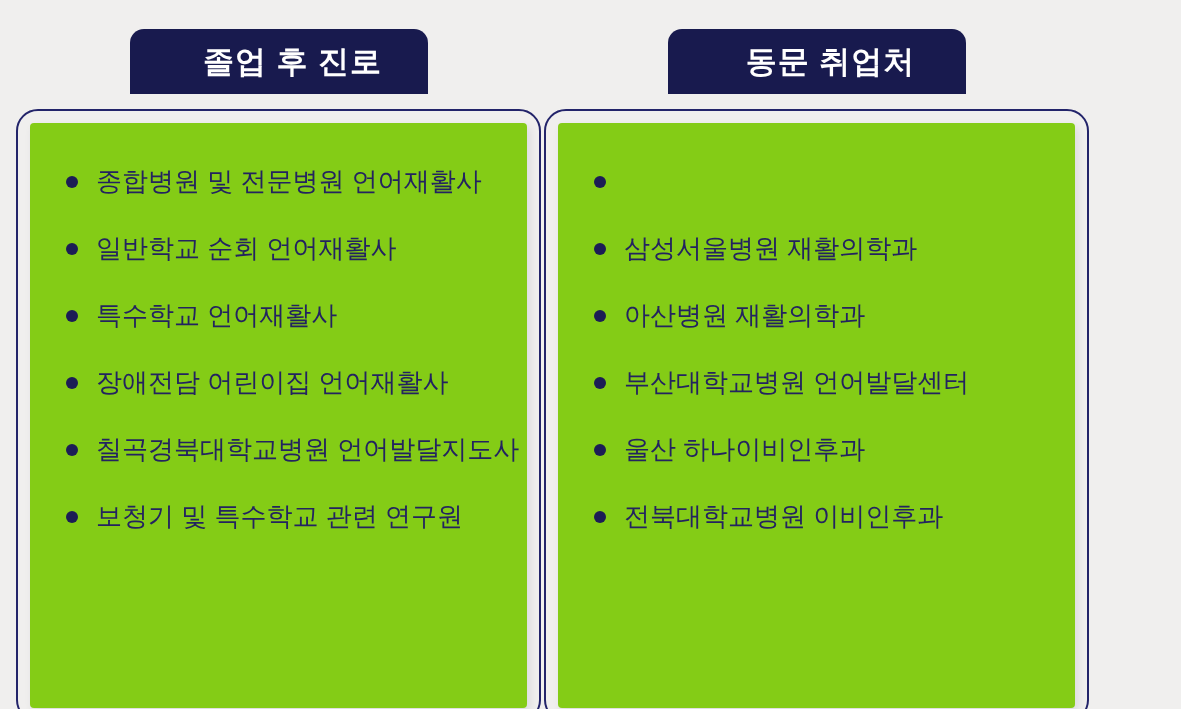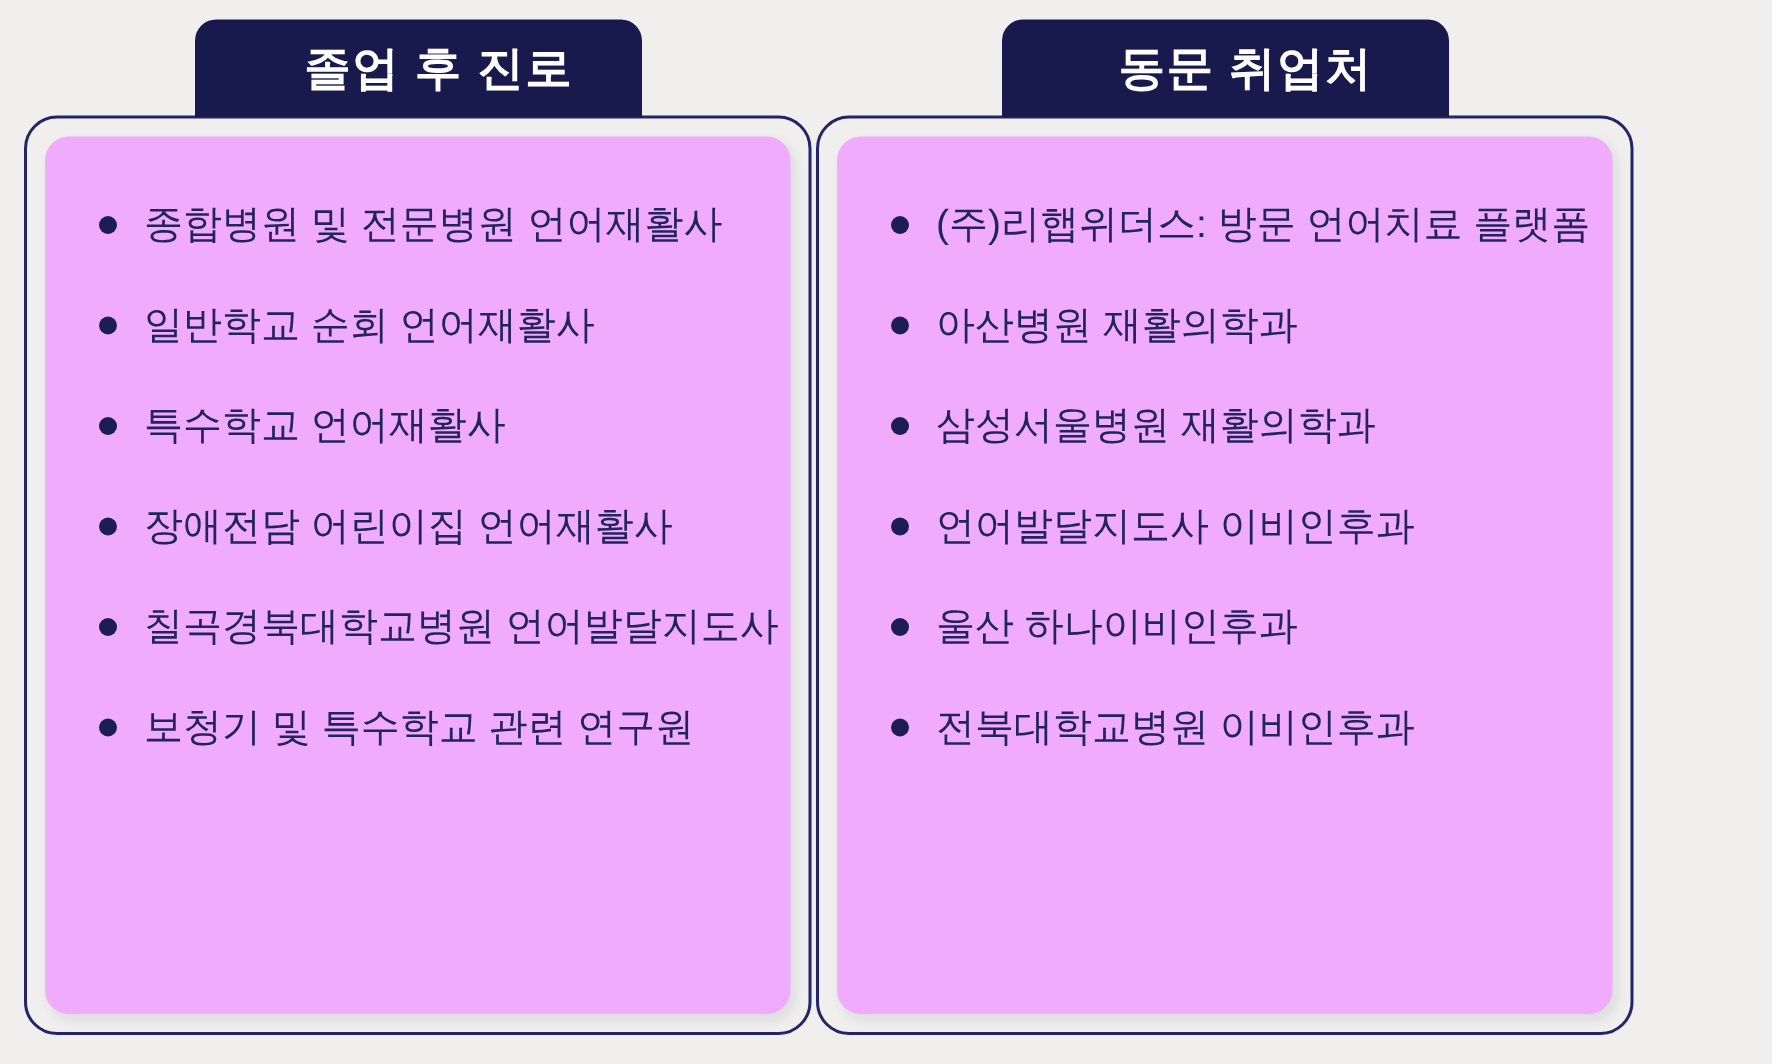--- a/index.html
+++ b/index.html
@@ -14,21 +14,21 @@
   .panel-wrap {
     position: absolute;
     top: 13px;
   }
   .panel-wrap.left  { left: 16px;  width: 525px; }
   .panel-wrap.right { left: 544px; width: 545px; }
 
   .tab {
     width: 270px;
     height: 65px;
-    margin: 0 auto;
+    margin: 16px auto;
     background: #181a4e;
     border-radius: 14px 14px 0 0;
     color: #ffffff;
     font-size: 31px;
     font-weight: bold;
     display: flex;
     align-items: center;
     justify-content: center;
     letter-spacing: 1px;
     position: relative;
@@ -41,22 +41,22 @@
     border-radius: 22px;
     height: 613px;
     box-sizing: border-box;
     padding: 12px;
     margin-top: -1px;
     position: relative;
     z-index: 1;
   }
 
   .card {
-    background: #f0abfc;
-    border-radius: 16px;
+    background: #84cc16;
+    border-radius: 4px;
     height: 100%;
     box-sizing: border-box;
     padding: 25px 18px 0 18px;
     box-shadow: 3px 4px 8px rgba(40,40,80,0.10);
   }
 
   ul.items {
     list-style: none;
     margin: 0;
     padding: 0;
@@ -122,33 +122,32 @@
 
 <div class="panel-wrap right">
   <div class="tab">
     <span>동문 취업처</span>
   </div>
   <div class="outline">
     <div class="card">
       <ul class="items">
         <li>
             <span class="bullet"></span>
-            <span>(주)리햅위더스: 방문 언어치료 플랫폼</span>
+          </li>
+        <li>
+            <span class="bullet"></span>
+            <span>삼성서울병원 재활의학과</span>
           </li>
         <li>
             <span class="bullet"></span>
             <span>아산병원 재활의학과</span>
           </li>
         <li>
             <span class="bullet"></span>
-            <span>삼성서울병원 재활의학과</span>
-          </li>
-        <li>
-            <span class="bullet"></span>
-            <span>언어발달지도사 이비인후과</span>
+            <span>부산대학교병원 언어발달센터</span>
           </li>
         <li>
             <span class="bullet"></span>
             <span>울산 하나이비인후과</span>
           </li>
         <li>
             <span class="bullet"></span>
             <span>전북대학교병원 이비인후과</span>
           </li>
       </ul>

